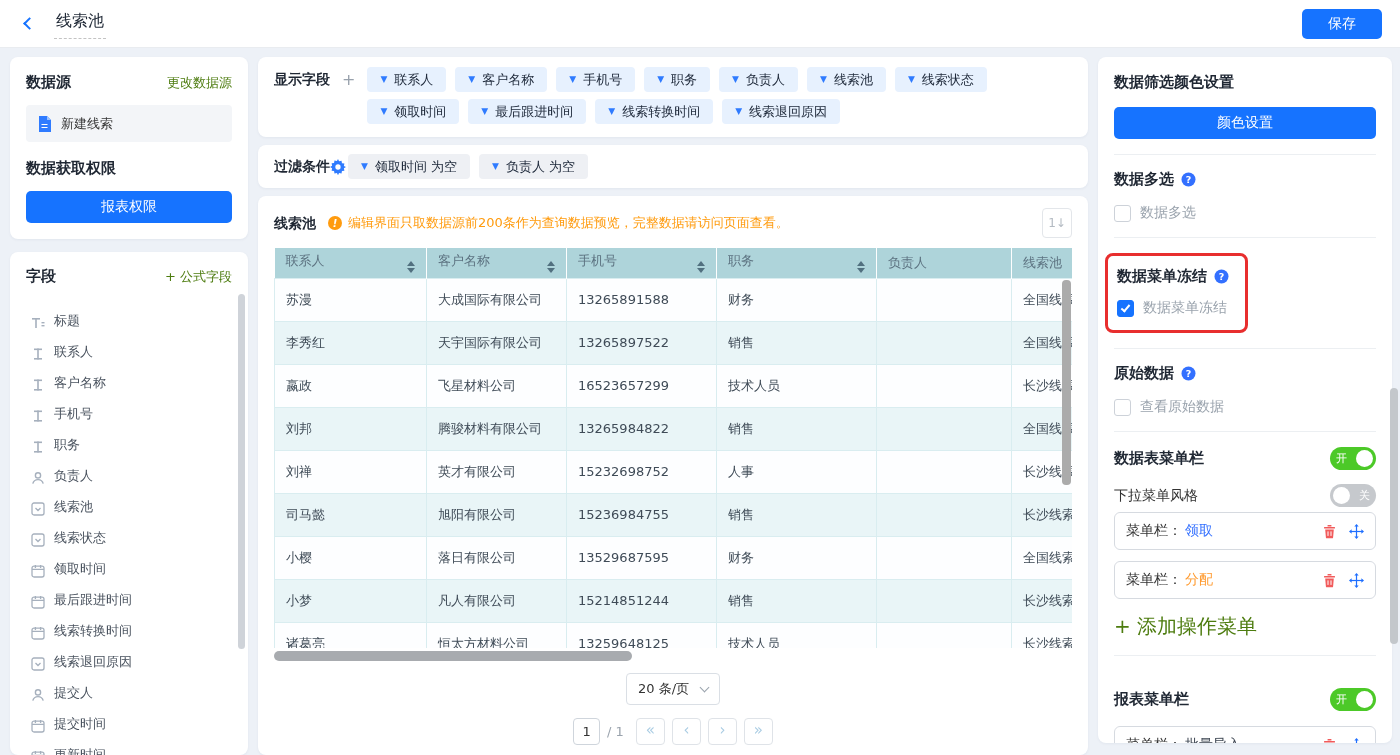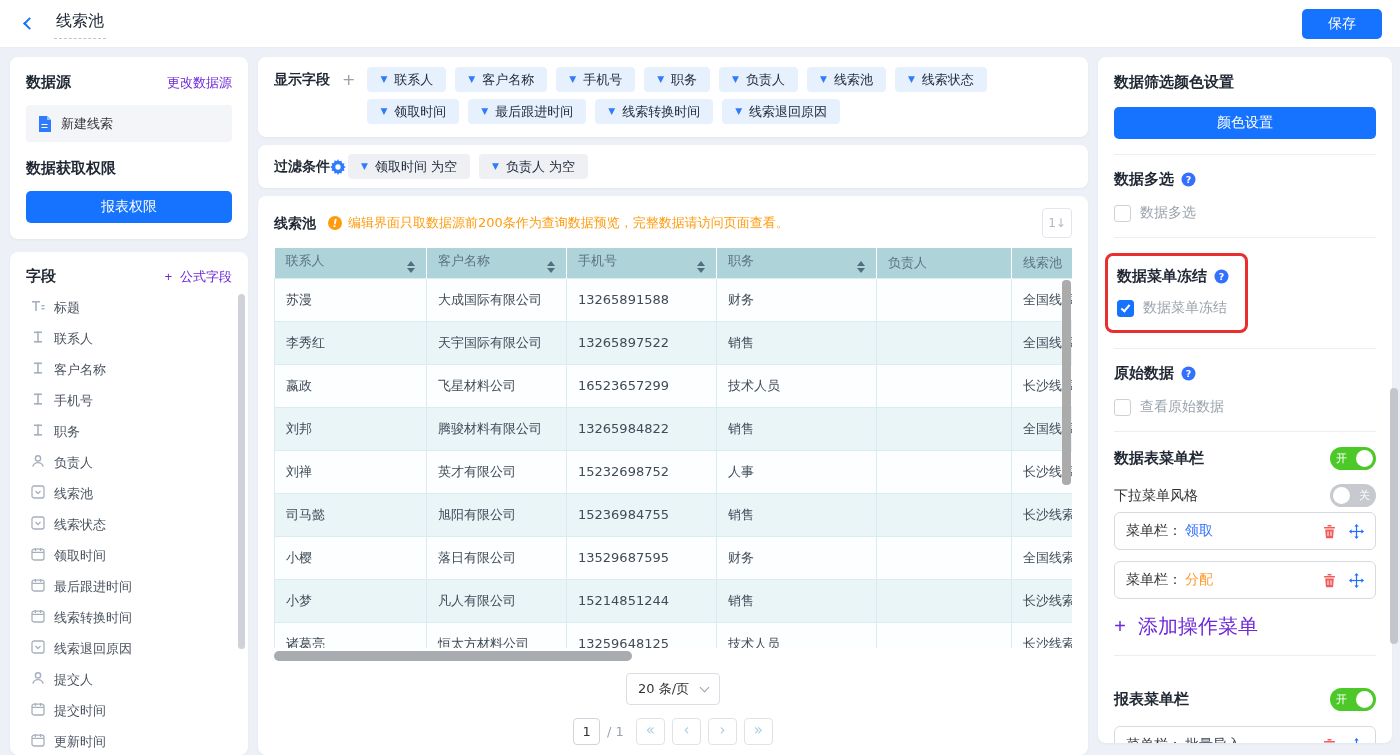--- a/index.html
+++ b/index.html
@@ -16,27 +16,27 @@
   
   .layout{display:flex;gap:10px;padding:9px 10px 0;align-items:stretch;height:707px;}
   .col-left{width:238px;flex:none;display:flex;flex-direction:column;gap:13px;}
   .col-mid{width:830px;flex:none;display:flex;flex-direction:column;gap:8px;}
   .col-right{width:294px;flex:none;}
   .card{background:#fff;border-radius:8px;box-shadow:0 1px 3px rgba(25,45,80,.05);}
   
   .ds-card{padding:16px;}
   .card-head{display:flex;justify-content:space-between;align-items:center;margin-bottom:13px;}
   .sec-title{font-weight:bold;font-size:15px;color:#1f2733;}
-  .link{color:#6d28d9;font-size:13px;text-decoration:none;cursor:pointer;font-family:Liberation Mono, monospace;}
+  .link{color:#4d7c0f;font-size:13px;text-decoration:none;cursor:pointer;}
   .ds-item{display:flex;align-items:center;gap:9px;background:#f3f5f8;border-radius:4px;height:37px;padding:0 11px;
            font-size:13px;color:#333;margin-bottom:17px;cursor:pointer;}
   .perm-title{margin-bottom:13px;}
   .block{display:block;width:100%;height:32px;font-size:14px;}
   .fields-card{flex:1;padding:15px 16px;position:relative;overflow:hidden;}
-  .field-item{display:flex;align-items:flex-start;gap:9px;height:31px;font-size:13px;color:#49525e;padding-left:5px;cursor:pointer;}
+  .field-item{display:flex;align-items:flex-end;gap:9px;height:31px;font-size:13px;color:#49525e;padding-left:5px;cursor:pointer;}
   .ico{display:inline-flex;align-items:center;}
   .fi-label{white-space:nowrap;}
   .vthumb{position:absolute;background:#cfd3d9;border-radius:4px;}
   .fields-scroll{right:3px;top:42px;width:7px;height:355px;}
   
   .chips-card{padding:10px 16px 6px;display:flex;gap:12px;align-items:flex-start;}
   .bold-label{font-weight:bold;font-size:14px;color:#1f2733;white-space:nowrap;line-height:25px;}
   .plus{color:#98a1ac;font-size:16px;line-height:25px;cursor:pointer;}
   .chip-row{display:flex;gap:9px;margin-bottom:7px;}
   .chip{display:flex;align-items:center;gap:7px;background:#e7f1fe;border-radius:4px;height:25px;padding:0 13px;

